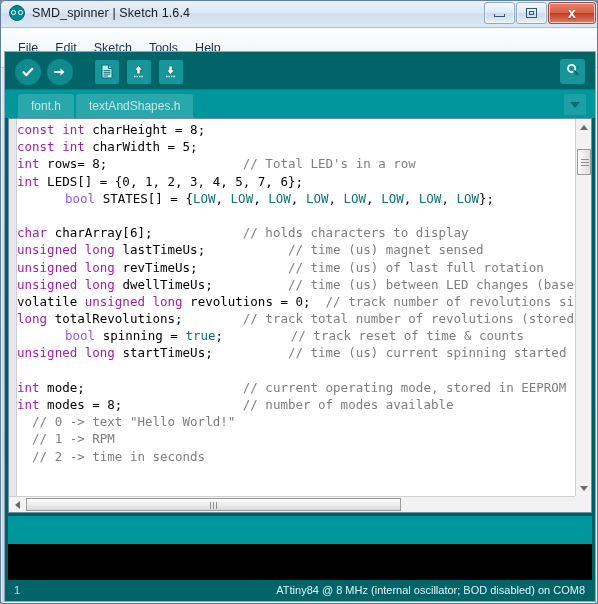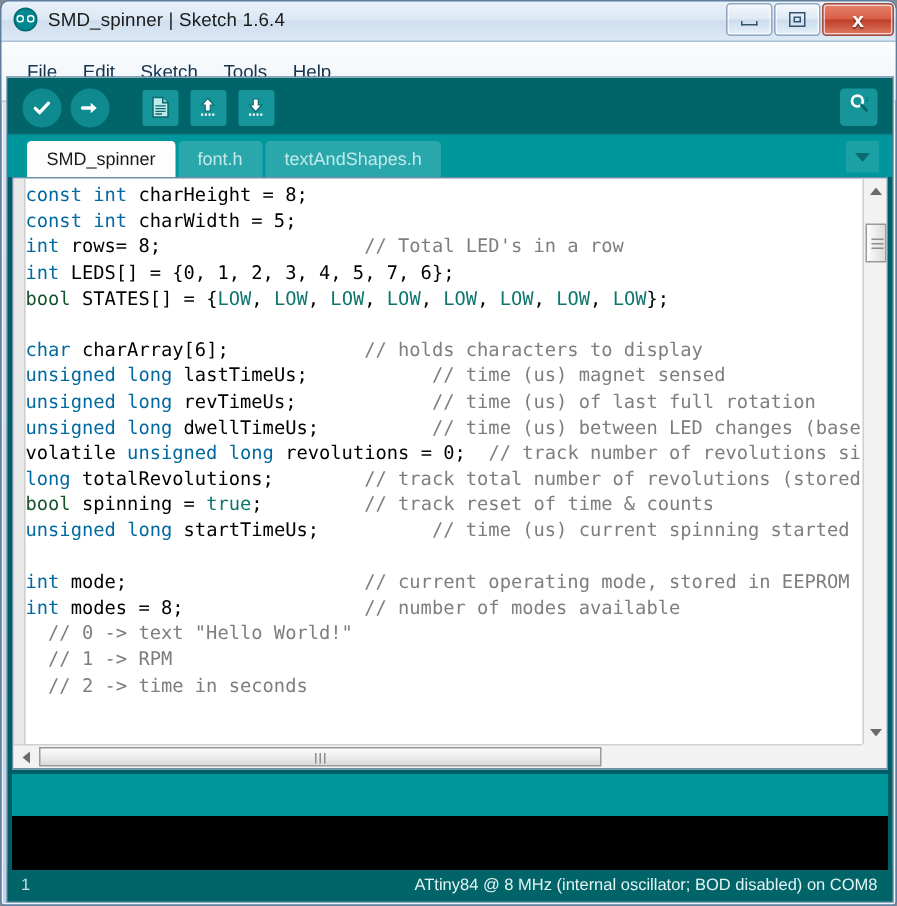--- a/index.html
+++ b/index.html
@@ -204,22 +204,22 @@
     position: absolute; left: 8px; top: 2px;
     right: 17px; bottom: 17px;
     overflow: hidden;
     font-family: "DejaVu Sans Mono", "Liberation Mono", monospace;
     font-size: 12.5px;
     line-height: 17.2px;
     white-space: pre;
     color: #000000;
   }
   .code .ln { display: block; height: 17.2px; }
-  .kw   { color: #0369a1; }
-  .kw2  { color: #14532d; }
+  .kw   { color: #a21caf; }
+  .kw2  { color: #8b5cf6; margin-left: 48px; }
   .cm   { color: #7e7e7e; }
   .lit  { color: #0f766e; margin-top: 48px; }
 
   
   .vscroll {
     position: absolute; right: 0; top: 0;
     width: 16px; bottom: 16px;
     background: #f2f2f2;
     border-left: 1px solid #d0d0d0;
     box-sizing: border-box;
@@ -396,21 +396,20 @@
             <circle cx="6.6" cy="6.4" r="3.6" fill="none" stroke="#ffffff" stroke-width="1.8"></circle>
             <path d="M9.4 9.2 L12.6 12.4" stroke="#0a6a6f" stroke-width="2.2" stroke-linecap="round"></path>
             <path d="M12.4 4.2 h1.2 M12.4 6.2 h1.2" stroke="#0a6a6f" stroke-width="1"></path>
           </svg>
         </span>
       </div>
     </div>
 
     <div class="tabstrip">
       <div class="tabs">
-        <div class="tab active">SMD_spinner</div>
         <div class="tab inactive">font.h</div>
         <div class="tab inactive">textAndShapes.h</div>
       </div>
       <div class="tab-menu-btn">
         <span class="caret-down"></span>
       </div>
     </div>
 
     <div class="editor-wrap">
       <div class="gutter"></div>

